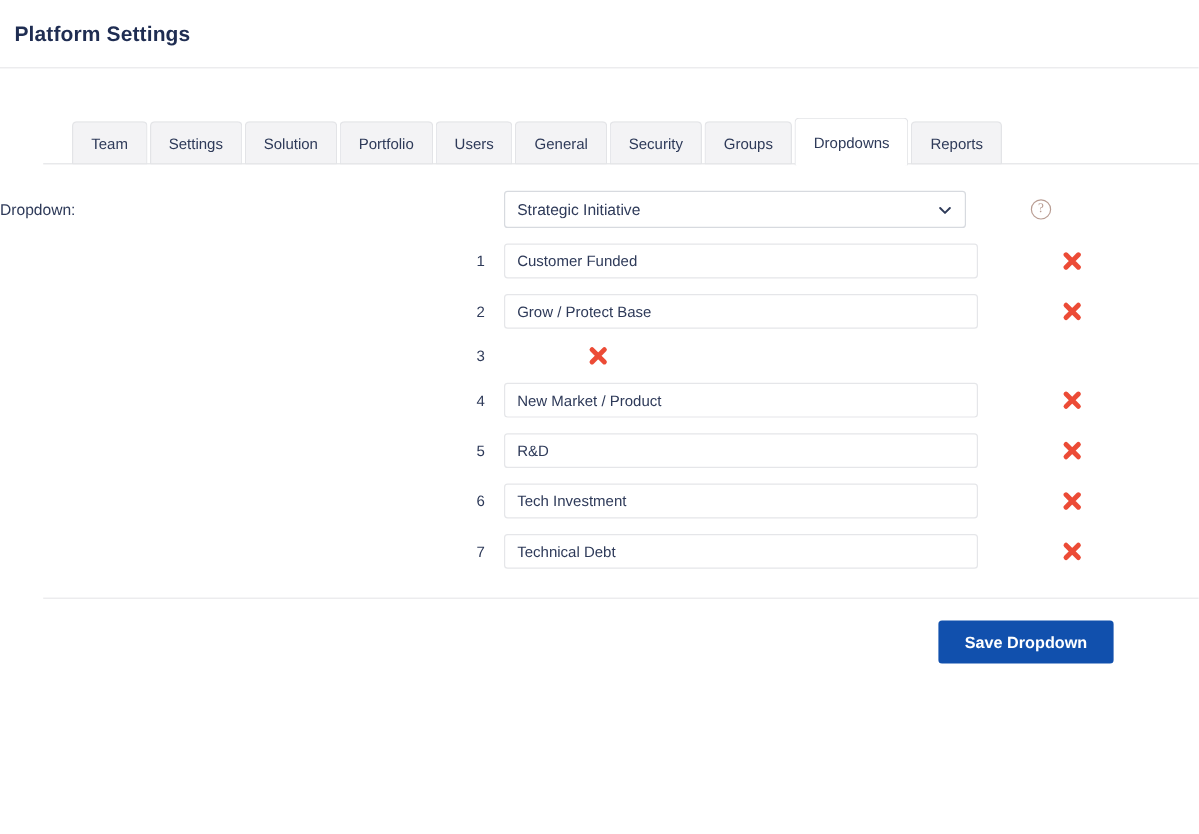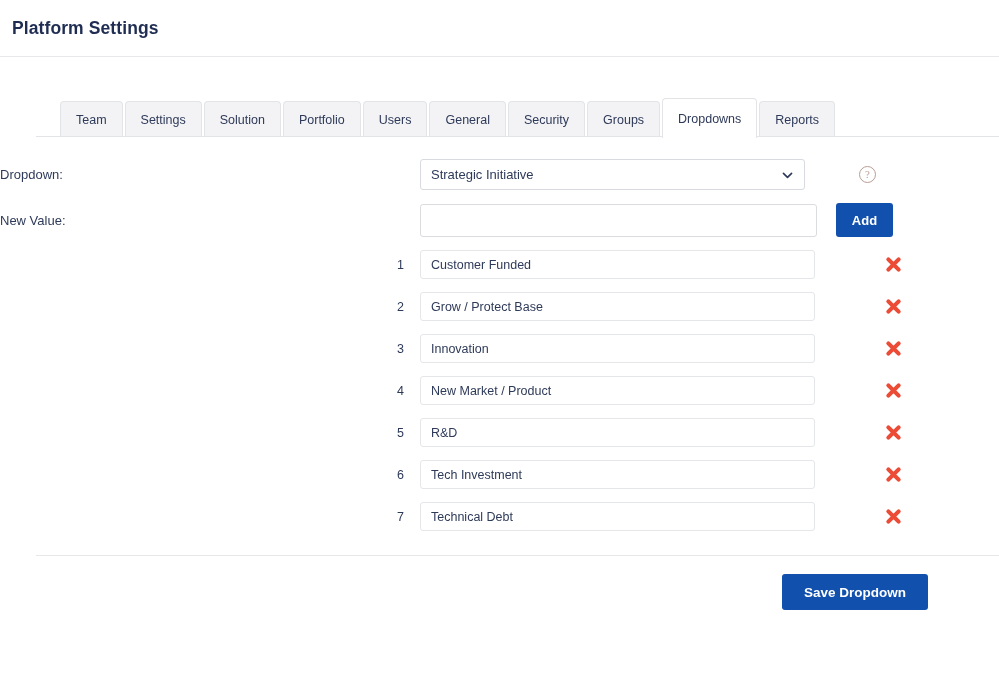--- a/index.html
+++ b/index.html
@@ -248,27 +248,20 @@
         <svg width="13" height="13" viewBox="0 0 16 16">
             <path d="M3 6 L8 11 L13 6" fill="none" stroke="#2e3a59" stroke-width="2" stroke-linecap="round" stroke-linejoin="round"></path>
           </svg>
       </span>
     </div>
     <div class="row-trailing">
       <div class="help-icon">?</div>
     </div>
   </div>
 
-  <div class="form-row">
-    <div class="row-label">New Value:</div>
-    <input class="field-input field-newvalue" type="text" placeholder="" style="">
-    <div class="row-trailing">
-      <button class="btn btn-add">Add</button>
-    </div>
-  </div>
 
   <div id="item-list">
       <div class="form-row">
         <div class="row-num">1</div>
         <input type="text" class="field-input field-item" value="Customer Funded" style="">
         <div class="row-trailing">
           <button class="delete-btn"><span><svg width="19" height="19" viewBox="0 0 24 24">
                 <path d="M5.5 5.5 L18.5 18.5 M18.5 5.5 L5.5 18.5" stroke="#ec4b36" stroke-width="5.2" stroke-linecap="round"></path>
               </svg></span></button>
         </div>
@@ -277,21 +270,20 @@
         <div class="row-num">2</div>
         <input type="text" class="field-input field-item" value="Grow / Protect Base" style="">
         <div class="row-trailing">
           <button class="delete-btn"><span><svg width="19" height="19" viewBox="0 0 24 24">
                 <path d="M5.5 5.5 L18.5 18.5 M18.5 5.5 L5.5 18.5" stroke="#ec4b36" stroke-width="5.2" stroke-linecap="round"></path>
               </svg></span></button>
         </div>
       </div>
       <div class="form-row">
         <div class="row-num">3</div>
-        <input type="text" class="field-input field-item" value="Innovation" style="">
         <div class="row-trailing">
           <button class="delete-btn"><span><svg width="19" height="19" viewBox="0 0 24 24">
                 <path d="M5.5 5.5 L18.5 18.5 M18.5 5.5 L5.5 18.5" stroke="#ec4b36" stroke-width="5.2" stroke-linecap="round"></path>
               </svg></span></button>
         </div>
       </div>
       <div class="form-row">
         <div class="row-num">4</div>
         <input type="text" class="field-input field-item" value="New Market / Product" style="">
         <div class="row-trailing">

